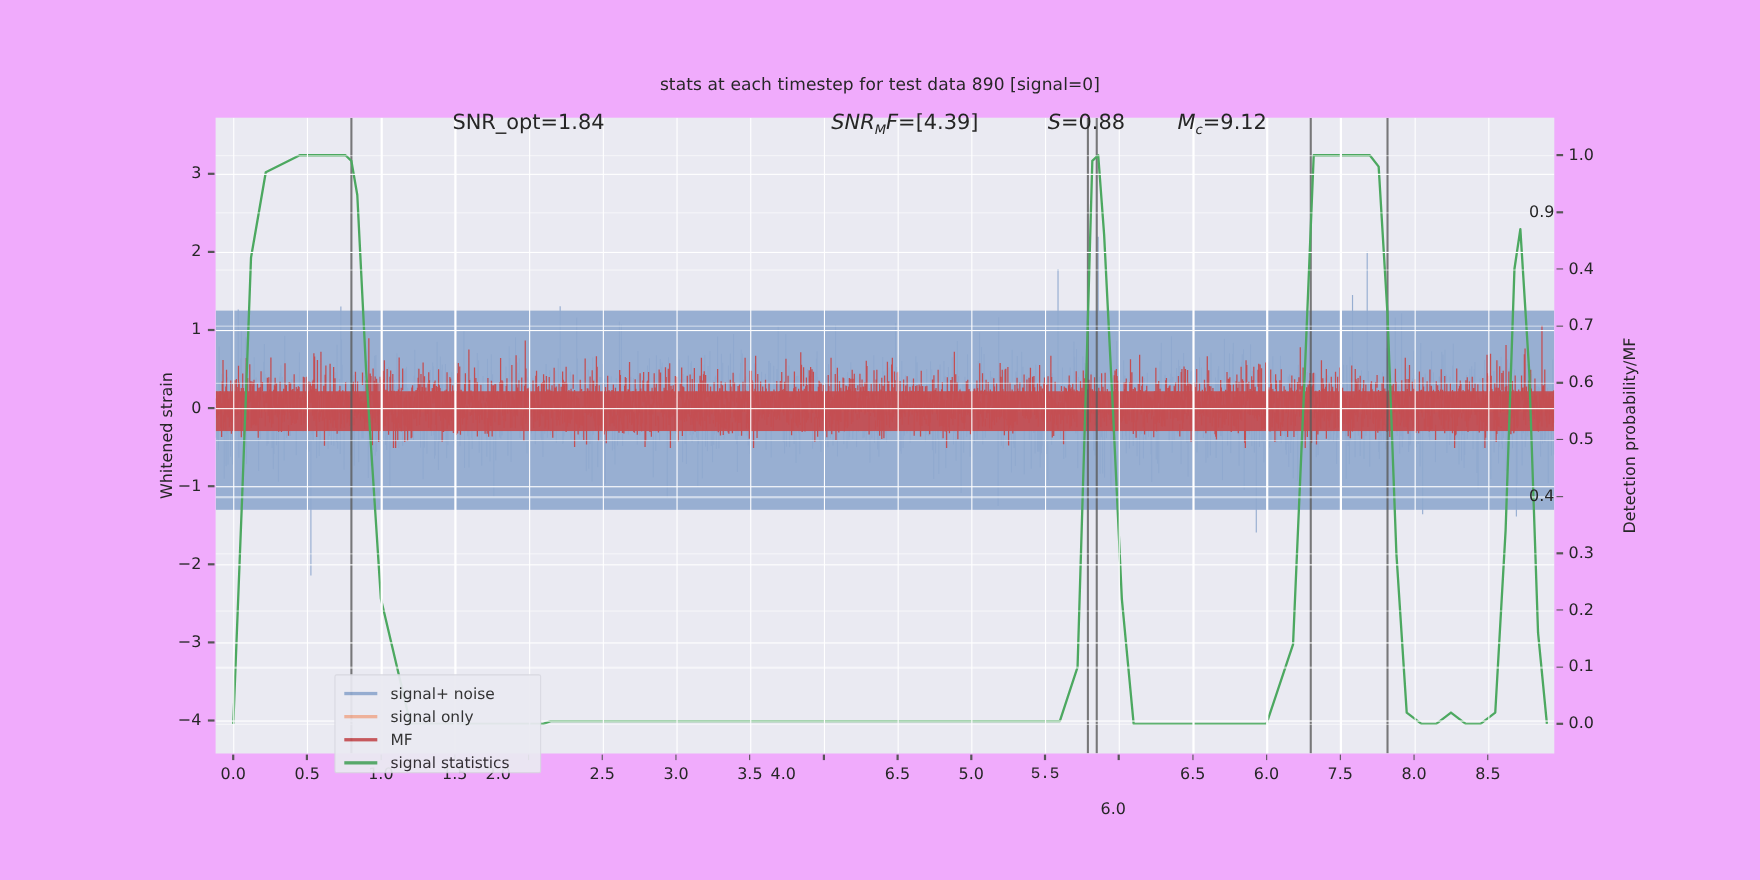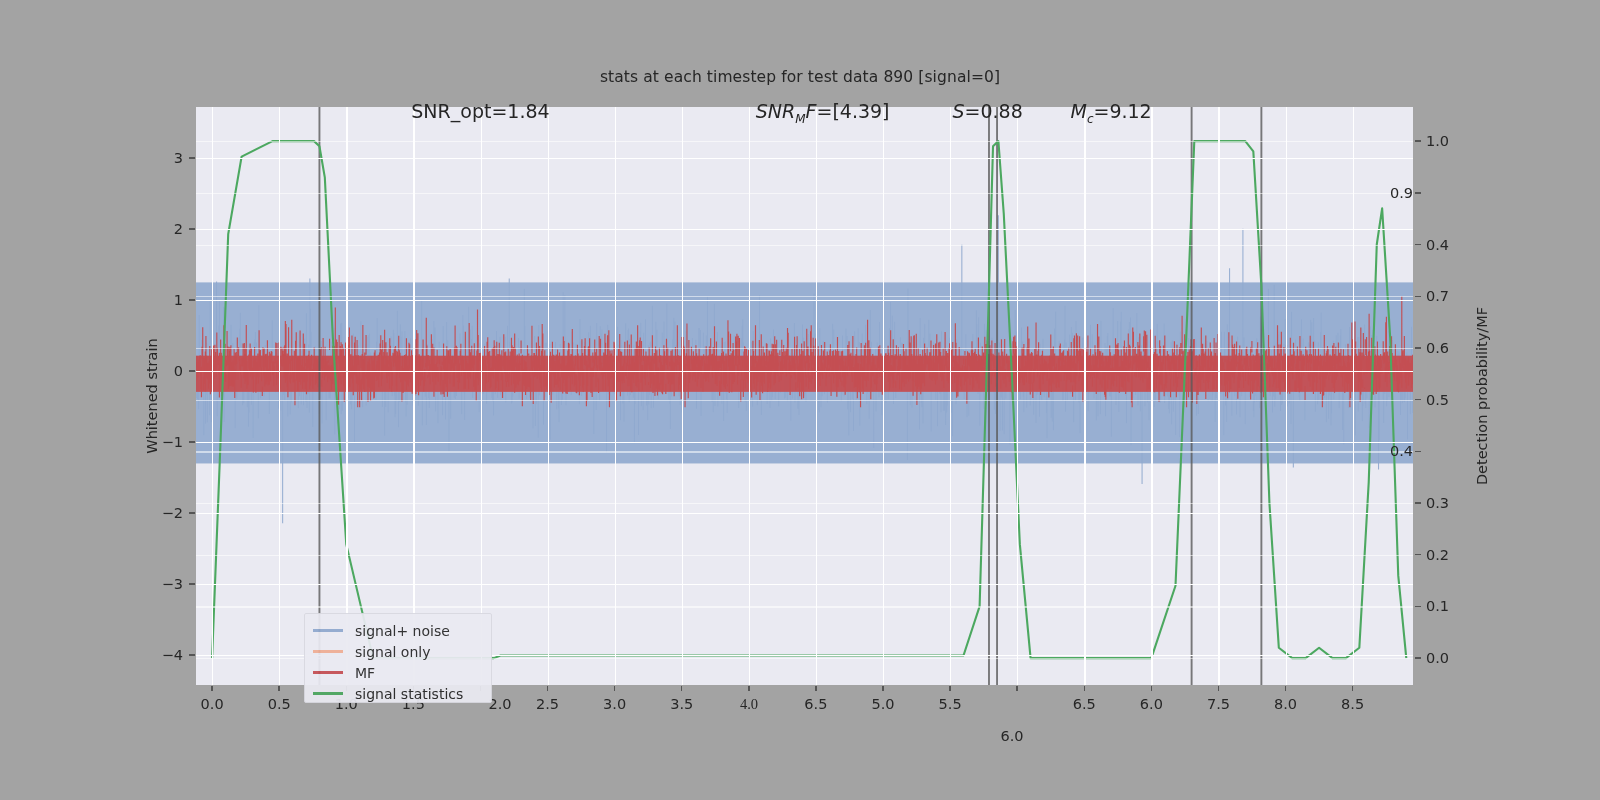--- a/index.html
+++ b/index.html
@@ -1,18 +1,18 @@
 <!DOCTYPE html>
 <html><head>
 <meta charset="utf-8">
 <style>
   html,body{margin:0;padding:0;background:#ffffff;}
   body{width:1600px;height:800px;font-family:"DejaVu Sans","Liberation Sans",sans-serif;
        color:#262626;overflow:hidden;position:relative;}
-  #figure{position:absolute;left:0;top:0;width:1600px;height:800px;background:#a3a3a3;}
+  #figure{position:absolute;left:0;top:0;width:1600px;height:800px;background:#f0abfc;}
 
   
   #chart-title{position:absolute;left:0;top:68px;width:1600px;text-align:center;
      font-size:15.5px;color:#262626;letter-spacing:.1px;}
 
   
   #plot-area{position:absolute;left:196px;top:107px;width:1217px;height:578px;
      background:#EAEAF2;overflow:hidden;}
 
   .grid-v,.grid-h{position:absolute;background:#ffffff;}
@@ -111,35 +111,35 @@
   <div id="ticks-layer">
       <div class="tickmark" style="left: 211.401px; top: 686px; width: 1.4px; height: 5px; background: rgb(85, 85, 85);"></div>
       <div class="tick-label" style="left: 212.101px; top: 696px; transform: translate(-50%, 0px);">0.0</div>
       <div class="tickmark" style="left: 278.491px; top: 686px; width: 1.4px; height: 5px; background: rgb(85, 85, 85);"></div>
       <div class="tick-label" style="left: 279.191px; top: 696px; transform: translate(-50%, 0px);">0.5</div>
       <div class="tickmark" style="left: 345.58px; top: 686px; width: 1.4px; height: 5px; background: rgb(85, 85, 85);"></div>
       <div class="tick-label" style="left: 346.28px; top: 696px; transform: translate(-50%, 0px);">1.0</div>
       <div class="tickmark" style="left: 412.669px; top: 686px; width: 1.4px; height: 5px; background: rgb(85, 85, 85);"></div>
       <div class="tick-label" style="left: 413.369px; top: 696px; transform: translate(-50%, 0px);">1.5</div>
       <div class="tickmark" style="left: 479.759px; top: 686px; width: 1.4px; height: 5px; background: rgb(85, 85, 85);"></div>
-      <div class="tick-label" style="left: 500px; top: 696px; transform: translate(-50%, 0px);">2.0</div>
+      <div class="tick-label" style="left: 453px; top: 696px; transform: translate(-50%, 0px);">2.0</div>
       <div class="tickmark" style="left: 546.848px; top: 686px; width: 1.4px; height: 5px; background: rgb(85, 85, 85);"></div>
       <div class="tick-label" style="left: 547.548px; top: 696px; transform: translate(-50%, 0px);">2.5</div>
       <div class="tickmark" style="left: 613.937px; top: 686px; width: 1.4px; height: 5px; background: rgb(85, 85, 85);"></div>
       <div class="tick-label" style="left: 614.637px; top: 696px; transform: translate(-50%, 0px);">3.0</div>
       <div class="tickmark" style="left: 681.027px; top: 686px; width: 1.4px; height: 5px; background: rgb(85, 85, 85);"></div>
       <div class="tick-label" style="left: 681.727px; top: 696px; transform: translate(-50%, 0px);">3.5</div>
       <div class="tickmark" style="left: 748.116px; top: 686px; width: 1.4px; height: 5px; background: rgb(85, 85, 85);"></div>
-      <div class="tick-label" style="left: 749px; top: 696px; transform: translate(-50%, 0px); font-family: Liberation Serif, serif;">4.0</div>
+      <div class="tick-label" style="left: 712px; top: 696px; transform: translate(-50%, 0px);">4.0</div>
       <div class="tickmark" style="left: 815.205px; top: 686px; width: 1.4px; height: 5px; background: rgb(85, 85, 85);"></div>
       <div class="tick-label" style="left: 815.905px; top: 696px; transform: translate(-50%, 0px);">6.5</div>
       <div class="tickmark" style="left: 882.294px; top: 686px; width: 1.4px; height: 5px; background: rgb(85, 85, 85);"></div>
       <div class="tick-label" style="left: 882.994px; top: 696px; transform: translate(-50%, 0px);">5.0</div>
       <div class="tickmark" style="left: 949.384px; top: 686px; width: 1.4px; height: 5px; background: rgb(85, 85, 85);"></div>
-      <div class="tick-label" style="left: 950.084px; top: 696px; transform: translate(-50%, 0px);">5.5</div>
+      <div class="tick-label" style="left: 950.084px; top: 696px; transform: translate(-50%, 0px); font-family: Liberation Mono, monospace;">5.5</div>
       <div class="tickmark" style="left: 1016.47px; top: 686px; width: 1.4px; height: 5px; background: rgb(85, 85, 85);"></div>
       <div class="tick-label" style="left: 1012px; top: 696px; transform: translate(-50%, 0px); margin-top: 32px;">6.0</div>
       <div class="tickmark" style="left: 1083.56px; top: 686px; width: 1.4px; height: 5px; background: rgb(85, 85, 85);"></div>
       <div class="tick-label" style="left: 1084.26px; top: 696px; transform: translate(-50%, 0px);">6.5</div>
       <div class="tickmark" style="left: 1150.65px; top: 686px; width: 1.4px; height: 5px; background: rgb(85, 85, 85);"></div>
       <div class="tick-label" style="left: 1151.35px; top: 696px; transform: translate(-50%, 0px);">6.0</div>
       <div class="tickmark" style="left: 1217.74px; top: 686px; width: 1.4px; height: 5px; background: rgb(85, 85, 85);"></div>
       <div class="tick-label" style="left: 1218.44px; top: 696px; transform: translate(-50%, 0px);">7.5</div>
       <div class="tickmark" style="left: 1284.83px; top: 686px; width: 1.4px; height: 5px; background: rgb(85, 85, 85);"></div>
       <div class="tick-label" style="left: 1285.53px; top: 696px; transform: translate(-50%, 0px);">8.0</div>

